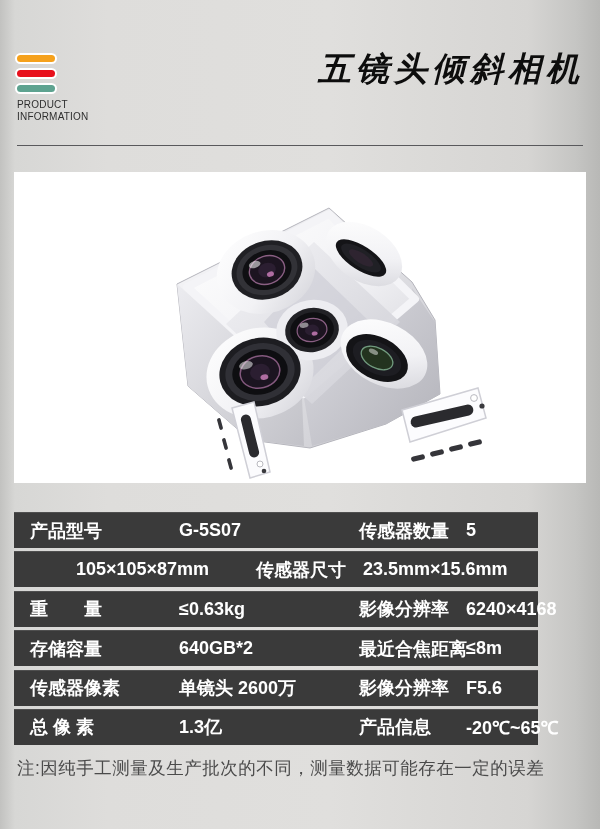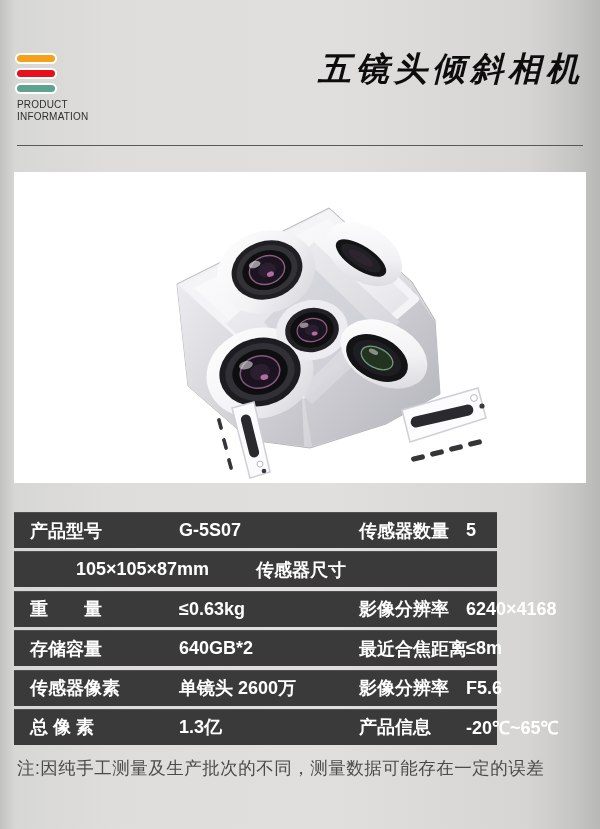--- a/index.html
+++ b/index.html
@@ -16,21 +16,21 @@
   .bar-teal{background:#5EA390}
   .logo-text{position:absolute;left:17px;top:99px;font-size:10px;font-weight:normal;color:#2e2e2e;line-height:1.2;letter-spacing:.2px;}
   .title{position:absolute;right:21px;top:46px;text-align:right;color:#0d0d0d;font-weight:bold;font-style:italic;}
   .title-l1{font-size:33px;letter-spacing:5px;margin-right:-5px;line-height:45px;white-space:nowrap;}
   .title-l2{font-size:33px;letter-spacing:9px;margin-right:-9px;line-height:45px;white-space:nowrap;}
   .header-rule{position:absolute;left:17px;top:145px;width:566px;height:1px;background:#59595c;}
   
   .image-box{position:absolute;left:14px;top:172px;width:572px;height:311px;background:#ffffff;}
   .image-box svg{display:block;}
   
-  .spec-table{position:absolute;left:14px;top:512px;width:483px;display:flex;flex-direction:column;gap:3.4px;}
+  .spec-table{position:absolute;left:14px;top:512px;width:524px;display:flex;flex-direction:column;gap:3.4px;}
   .spec-row{
     height:36px;background:#3a3a3a;border-top:1px solid #4f4f4f;box-sizing:border-box;
     display:flex;align-items:center;padding-left:16px;color:#ffffff;font-weight:bold;font-size:18px;white-space:nowrap;
   }
   .c1l{width:103px;flex:none;}
   .c1v{width:180px;flex:none;margin-left:46px;}
   .c2l{width:107px;flex:none;}
   .c2v{flex:1;}
   
   .note{position:absolute;left:17px;top:756px;font-size:17.5px;color:#4b4b4b;letter-spacing:.5px;white-space:nowrap;}
@@ -172,20 +172,21 @@
   <div class="spec-table">
     <div class="spec-row">
       <span class="c1l">产品型号</span>
       <span class="c1v">G-5S07</span>
       <span class="c2l">传感器数量</span>
       <span class="c2v">5</span>
     </div>
     <div class="spec-row">
       <span class="c1v">105×105×87mm</span>
       <span class="c2l">传感器尺寸</span>
+      <span class="c2v">23.5mm×15.6mm</span>
     </div>
     <div class="spec-row">
       <span class="c1l">重　　量</span>
       <span class="c1v">≤0.63kg</span>
       <span class="c2l">影像分辨率</span>
       <span class="c2v">6240×4168</span>
     </div>
     <div class="spec-row">
       <span class="c1l">存储容量</span>
       <span class="c1v">640GB*2</span>

